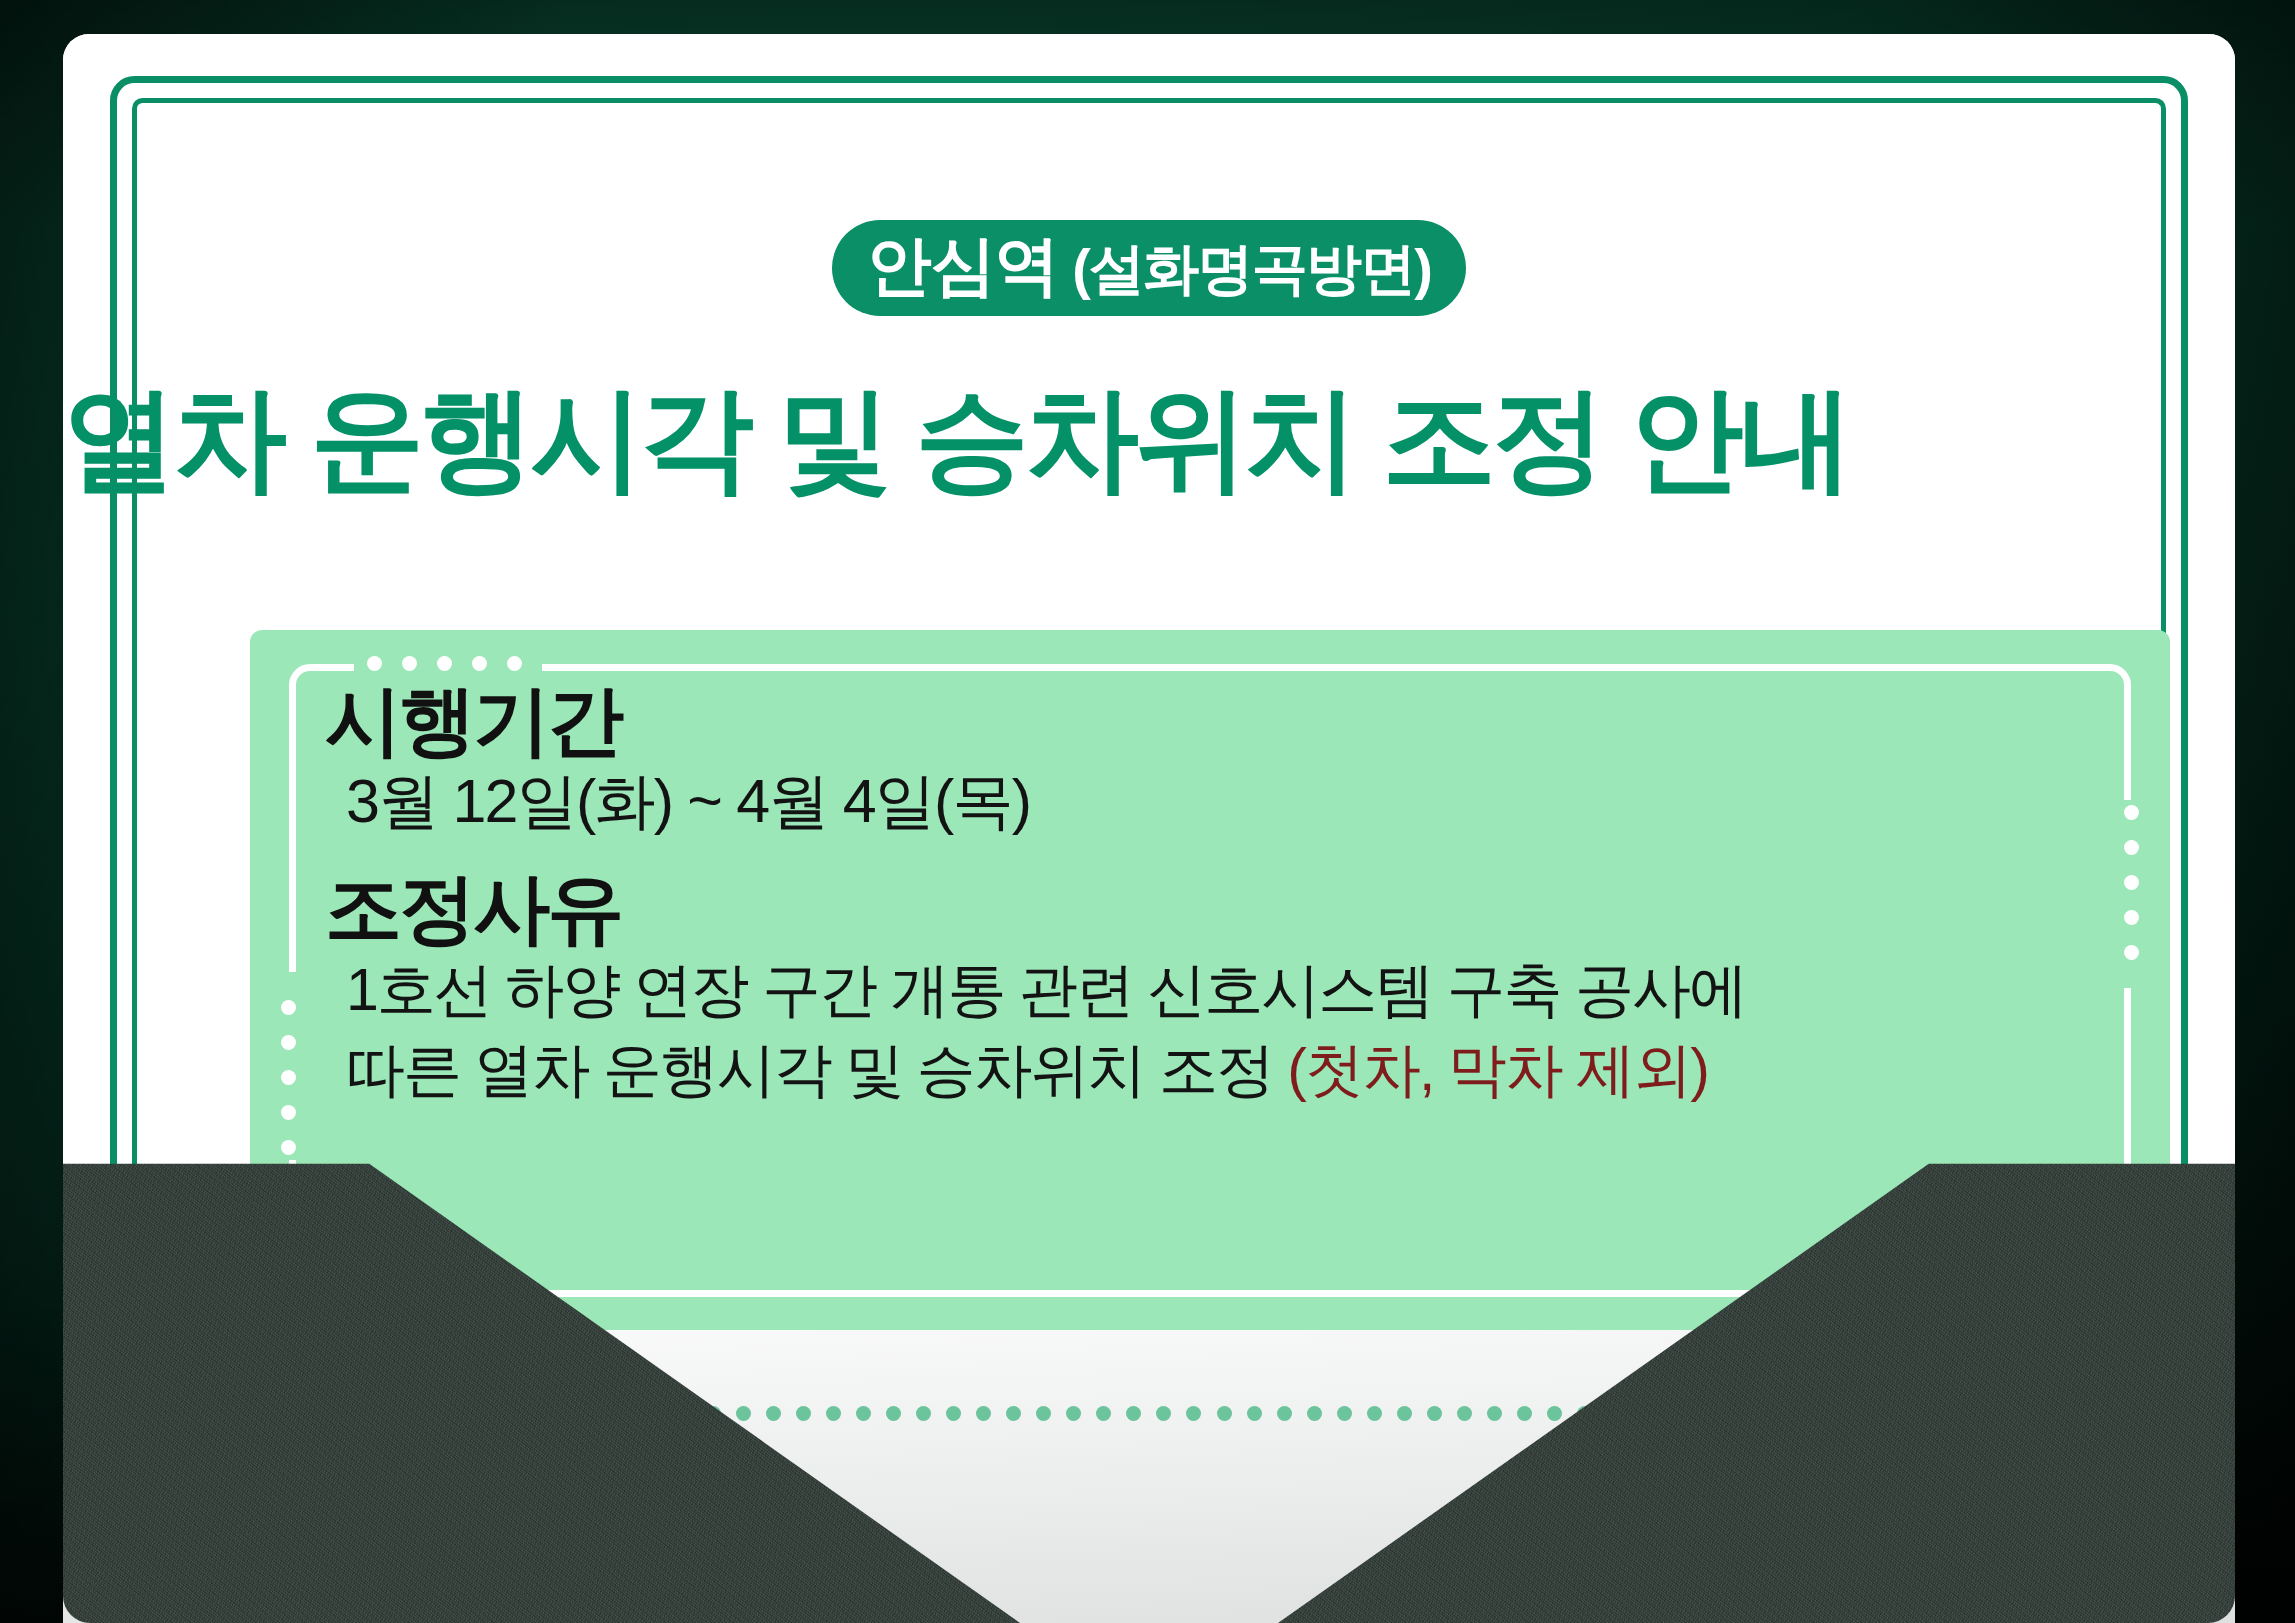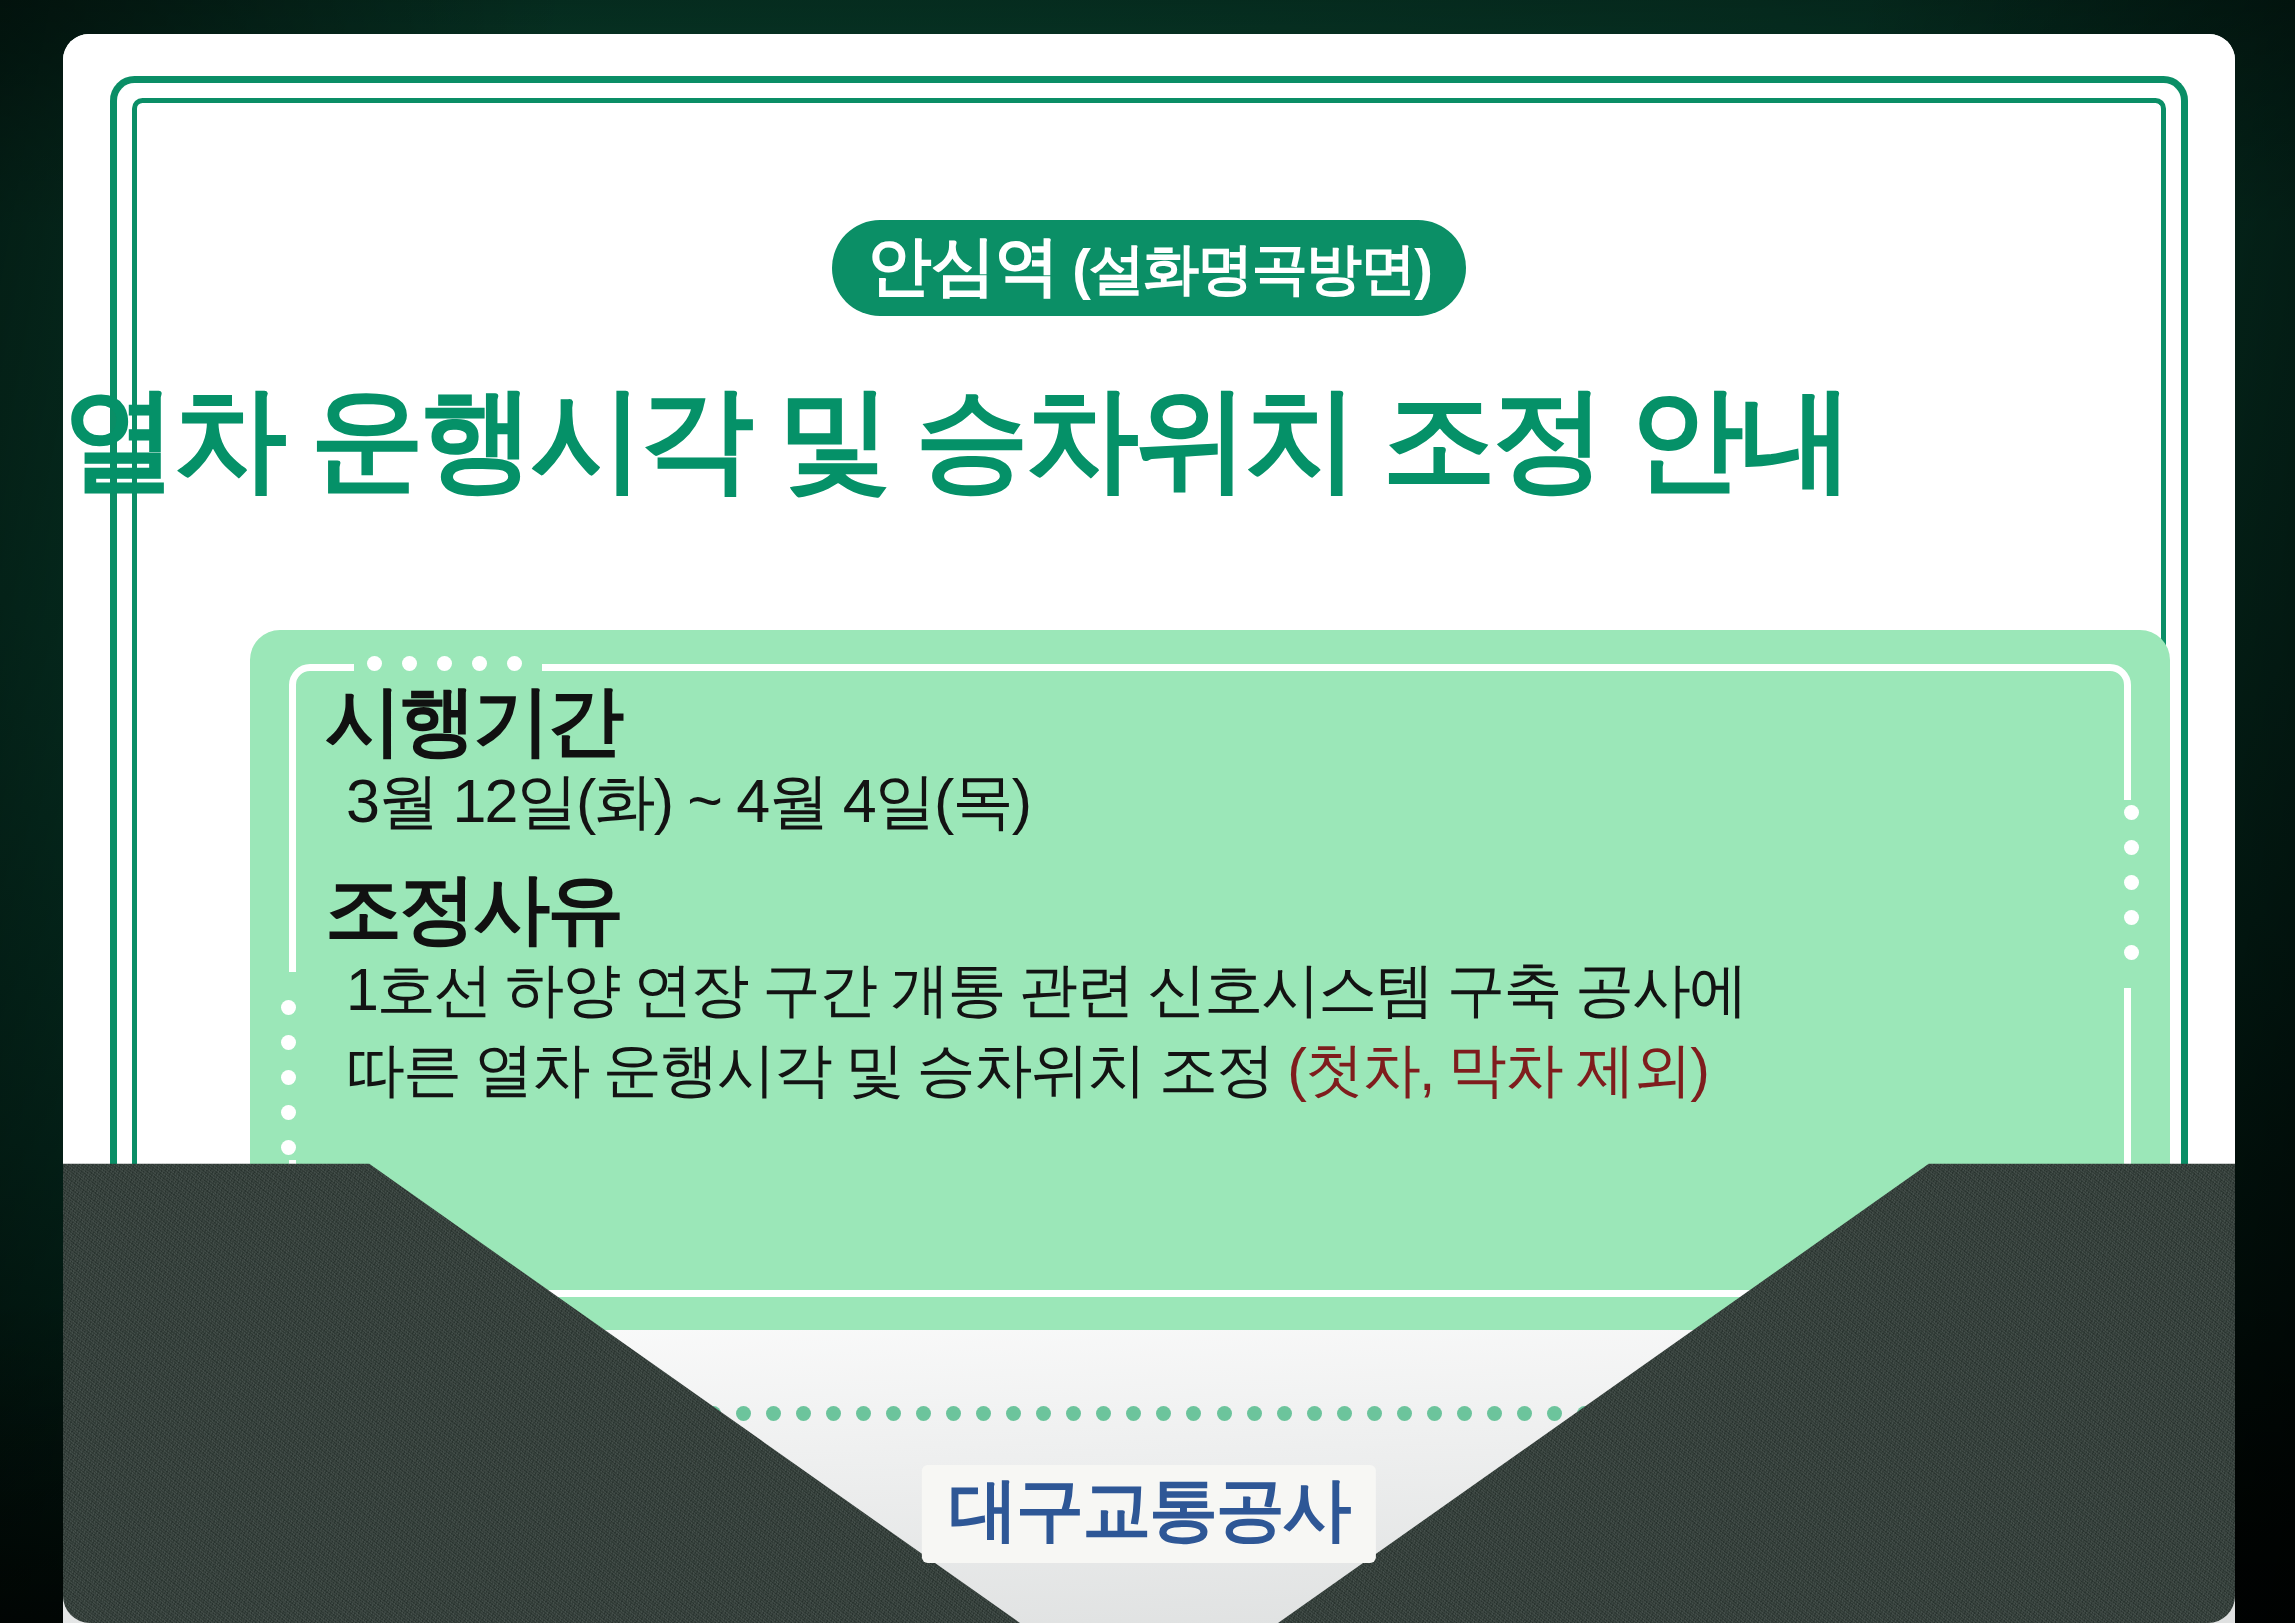--- a/index.html
+++ b/index.html
@@ -120,21 +120,21 @@
   }
 
   
   .panel {
     position: absolute;
     left: 187px;
     top: 596px;
     width: 1920px;
     height: 700px;
     background: #9be7b8;
-    border-radius: 30px;
+    border-radius: 12px;
   }
   .panel-inline {
     position: absolute;
     left: 39px;
     top: 34px;
     right: 39px;
     bottom: 33px;
     border-radius: 21px;
     border: 7.6px solid #ffffff;
     pointer-events: none;
@@ -413,19 +413,16 @@
         <i></i>
         <i></i>
         <i></i>
         <i></i>
         <i></i>
     </div>
 
     <div class="flap flap-left"></div>
     <div class="flap flap-right"></div>
 
-    <div class="logo">
-      <span>대구교통공사</span>
-    </div>
   </div>
 
 </div>
 
 
 </body></html>

